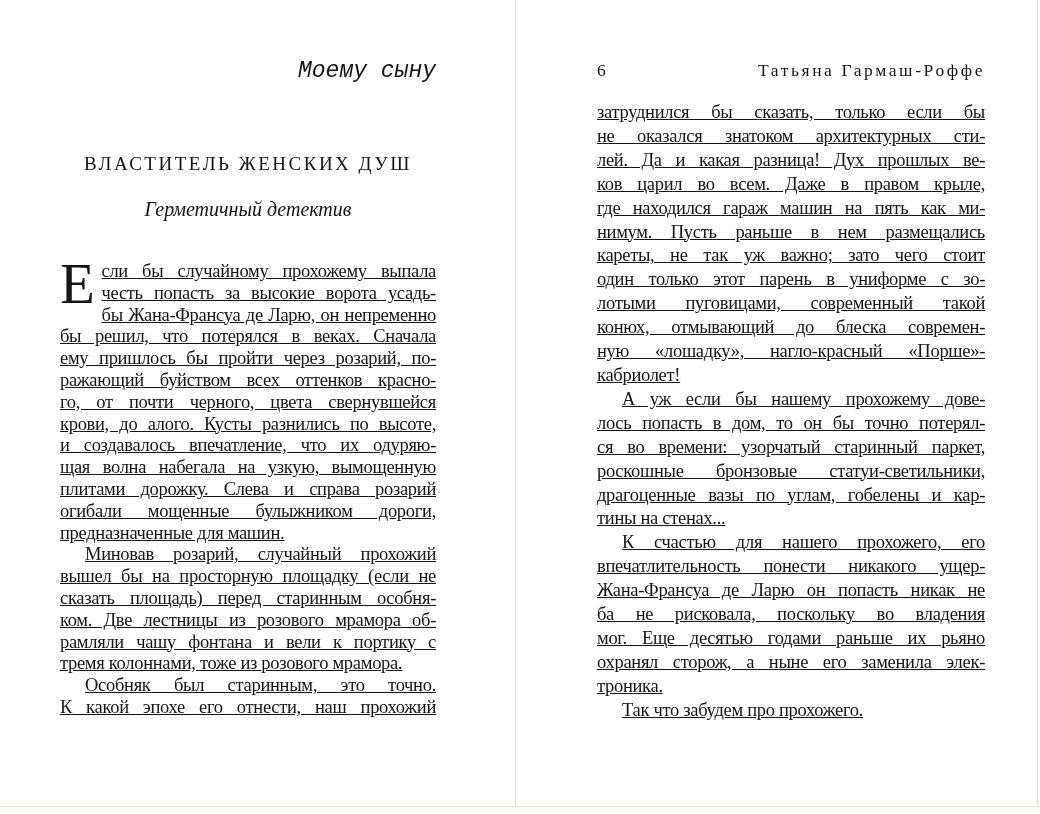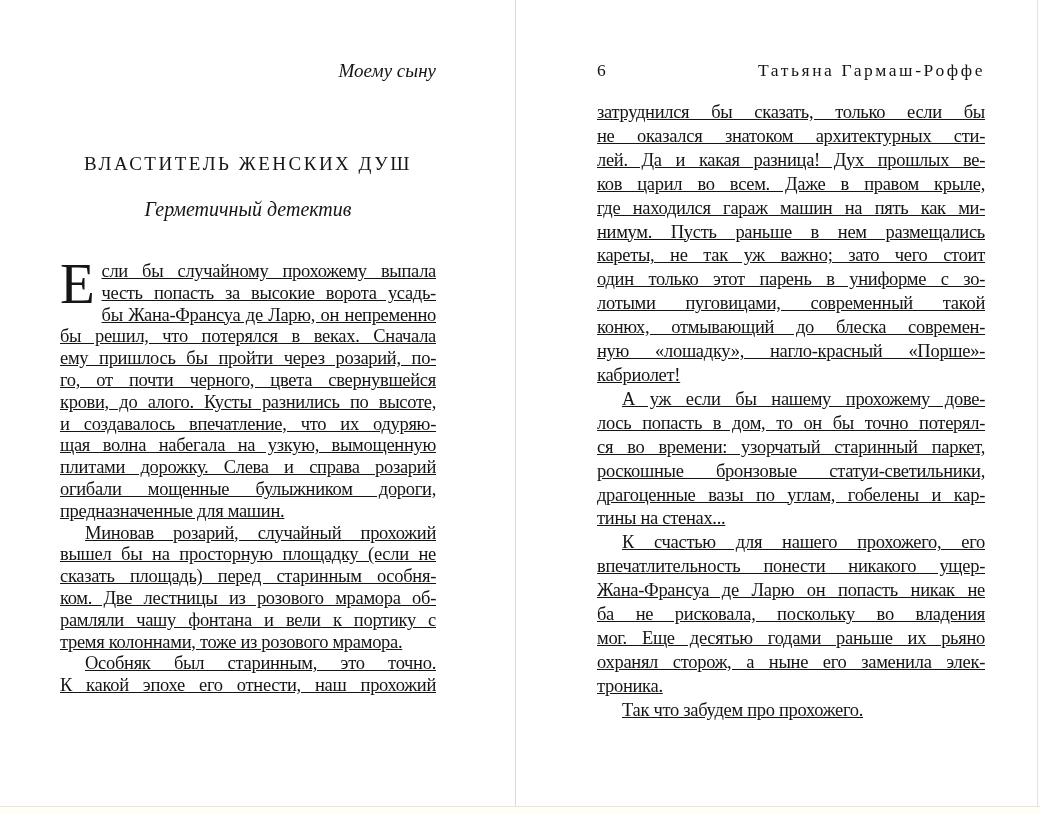--- a/index.html
+++ b/index.html
@@ -14,21 +14,21 @@
   .edge-right{position:absolute;left:1037px;top:0;width:1px;height:806px;background:#e3e2df;}
   .bottom-rule{position:absolute;left:0;top:806px;width:1040px;height:1px;background:#e7e6e2;}
   .bottom-strip{position:absolute;left:0;top:807px;width:1040px;height:7px;background:#fffdf4;}
 
   .page{position:absolute;top:0;height:806px;}
   .page.left{left:60px;width:376px;}
   .page.right{left:597px;width:388px;}
 
   .dedication{
     position:absolute;top:58px;left:0;width:100%;
-    text-align:right;font-style:italic;font-size:19px;line-height:26px;
+    text-align:right;font-style:italic;font-size:23px;line-height:26px;font-family:Liberation Mono, monospace;
   }
   .chapter-title{
     position:absolute;top:151px;left:0;width:100%;
     text-align:center;font-size:19px;letter-spacing:2.5px;line-height:26px;
     white-space:nowrap;
   }
   .chapter-subtitle{
     position:absolute;top:196px;left:0;width:100%;
     text-align:center;font-style:italic;font-size:20px;line-height:26px;
   }
@@ -71,20 +71,21 @@
     <div class="chapter-title">ВЛАСТИТЕЛЬ ЖЕНСКИХ ДУШ</div>
     <div class="chapter-subtitle">Герметичный детектив</div>
     <div class="body-text" id="left-body">
         <div class="para">
           <span class="dropcap">Е</span>
           <div class="tline">сли бы случайному прохожему выпала</div>
           <div class="tline">честь попасть за высокие ворота усадь-</div>
           <div class="tline">бы Жана-Франсуа де Ларю, он непременно</div>
           <div class="tline">бы решил, что потерялся в веках. Сначала</div>
           <div class="tline">ему пришлось бы пройти через розарий, по-</div>
+          <div class="tline">ражающий буйством всех оттенков красно-</div>
           <div class="tline">го, от почти черного, цвета свернувшейся</div>
           <div class="tline">крови, до алого. Кусты разнились по высоте,</div>
           <div class="tline">и создавалось впечатление, что их одуряю-</div>
           <div class="tline">щая волна набегала на узкую, вымощенную</div>
           <div class="tline">плитами дорожку. Слева и справа розарий</div>
           <div class="tline">огибали мощенные булыжником дороги,</div>
           <div class="tline end">предназначенные для машин.</div>
         </div>
         <div class="para">
           <div class="tline indent">Миновав розарий, случайный прохожий</div>

